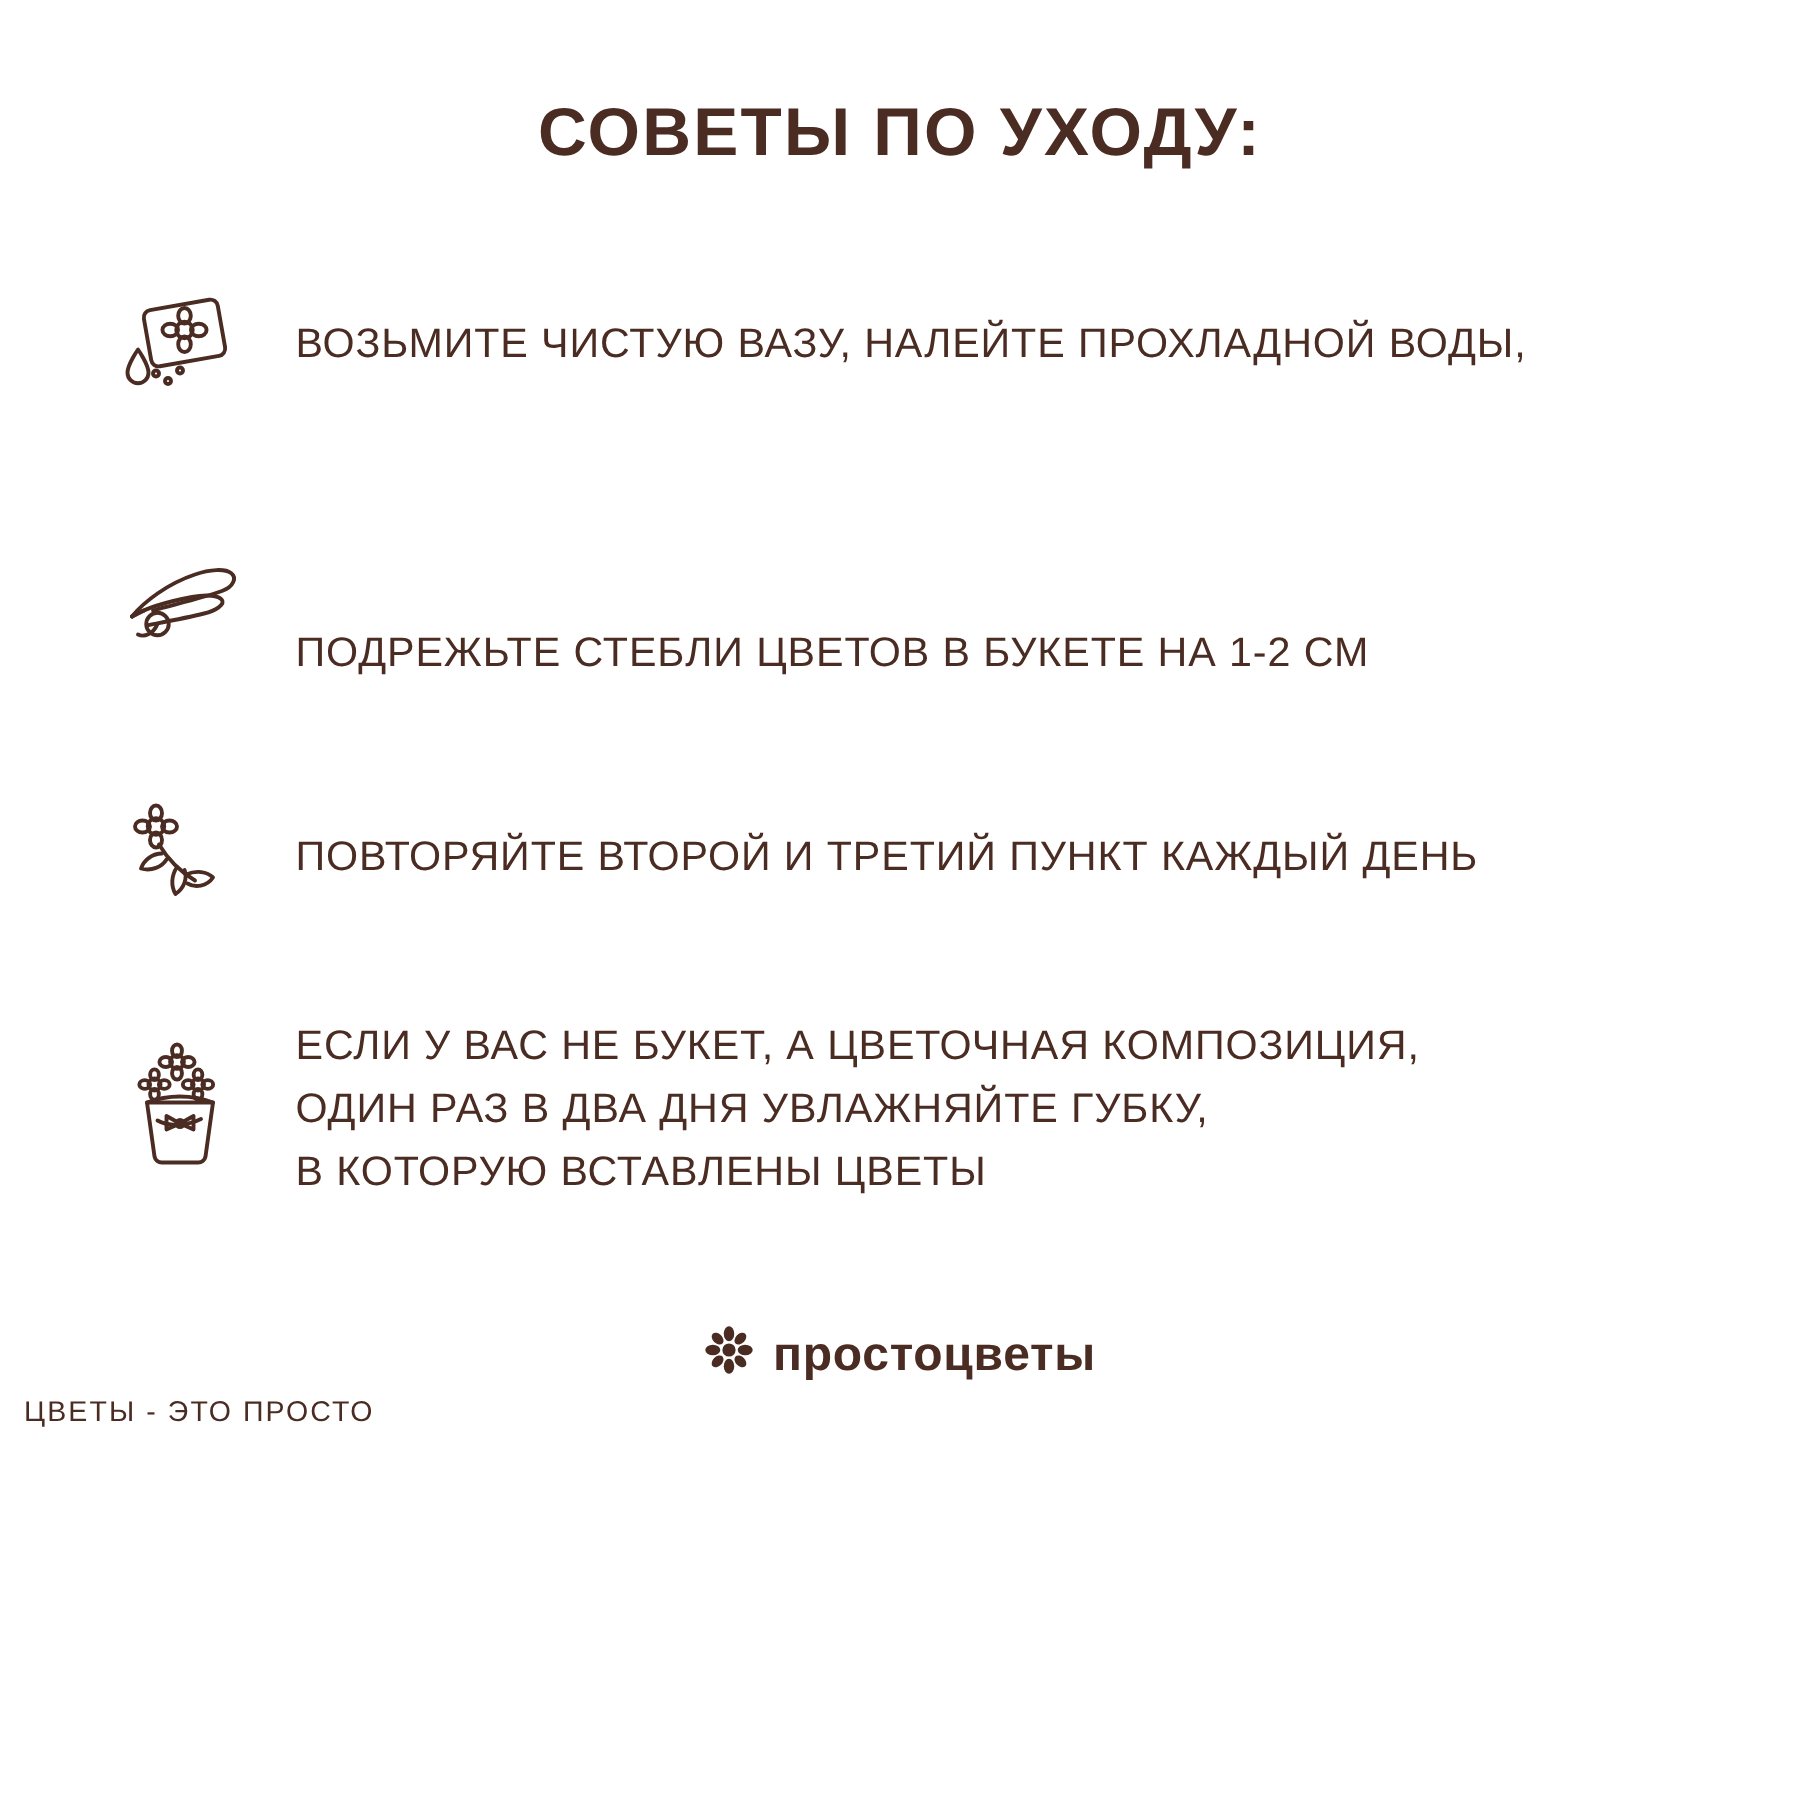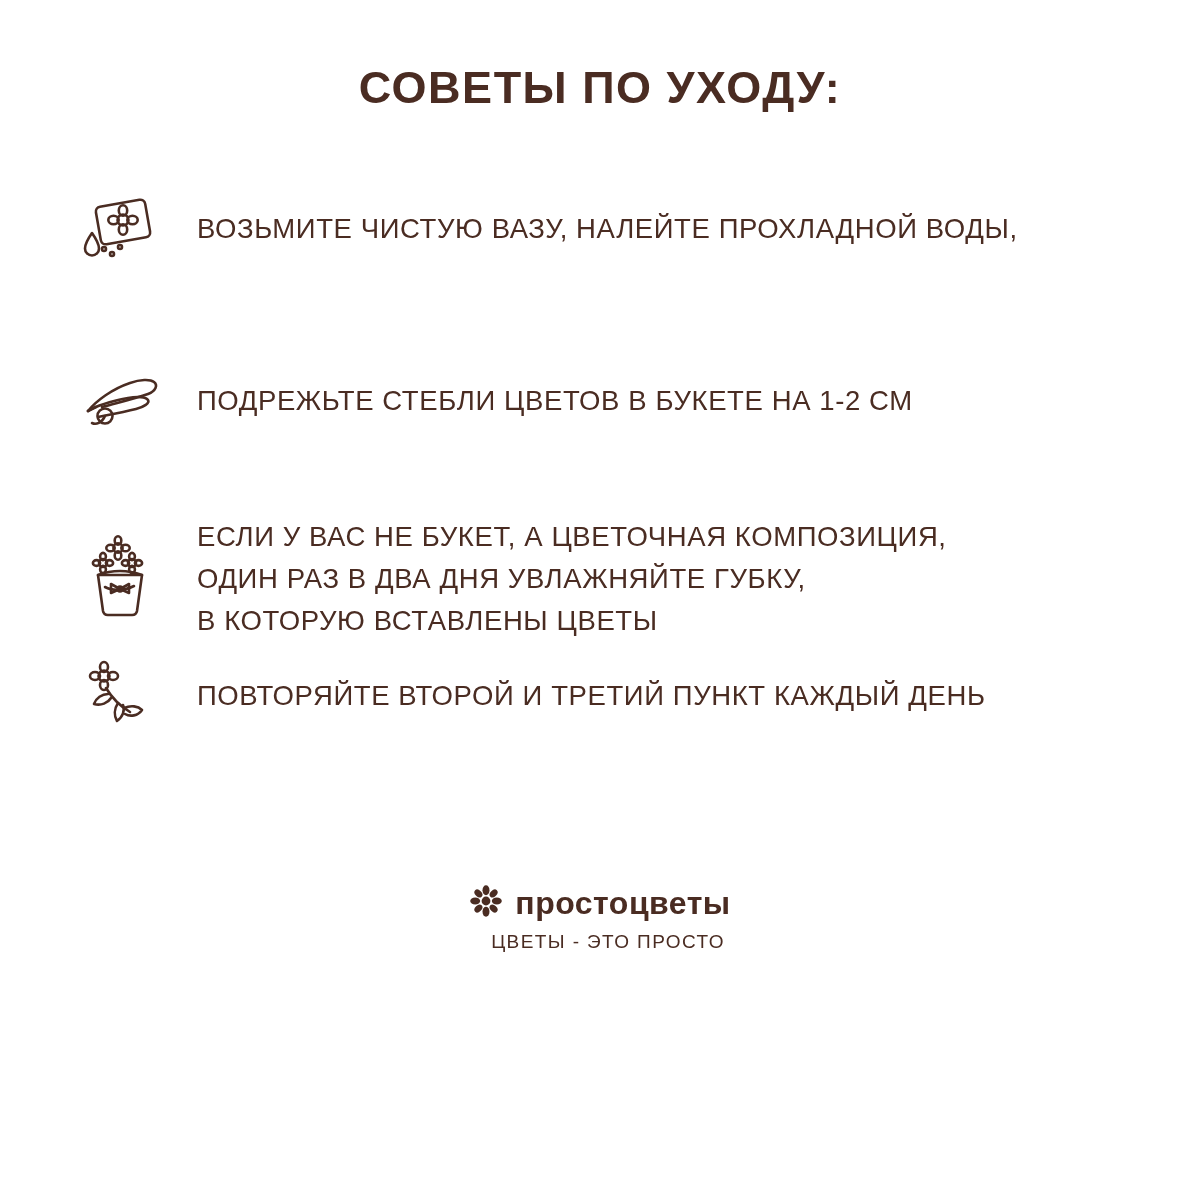--- a/index.html
+++ b/index.html
@@ -62,31 +62,31 @@
     padding-left: 22px;
     text-transform: uppercase;
     font-weight: normal;
   }
   .tip-line {
     display: block;
     white-space: nowrap;
   }
   
   .tip-1 { margin-bottom: 62px; }
-  .tip-2 { margin-bottom: 60px; }
+  .tip-2 { margin-bottom: 60px; align-items: flex-end; }
   .tip-3 { margin-bottom: 56px; }
   .tip-4 { margin-bottom: 50px; }
   .tip-5 { margin-bottom: 0; }
 
   .footer {
     position: absolute;
     left: 0;
     right: 0;
     bottom: 58px;
-    text-align: center;
+    text-align: left;
   }
   .brand-row {
     display: flex;
     align-items: center;
     justify-content: center;
     gap: 12px;
   }
   .brand-name {
     font-size: 32px;
     font-weight: bold;
@@ -140,20 +140,39 @@
           <circle cx="33" cy="63" r="7.5"></circle>
           <path d="M20 70 C24 72 30 70 33 63"></path>
           <path d="M24 54 l-8 4"></path>
         </svg>
       </div>
       <div class="tip-text">
         <span class="tip-line">Подрежьте стебли цветов в букете на 1-2 см</span>
       </div>
     </div>
 
+
+    <div class="tip tip-4">
+      <div class="tip-icon">
+        <svg width="96" height="96" viewBox="0 0 96 96" fill="none" stroke="#4a2c22" stroke-width="2.6" stroke-linecap="round" stroke-linejoin="round">
+          <circle cx="32" cy="28" r="5.5"></circle>
+          <ellipse cx="32" cy="19" rx="4" ry="5"></ellipse>
+          <ellipse cx="32" cy="37" rx="4" ry="5"></ellipse>
+          <ellipse cx="23" cy="28" rx="5" ry="4"></ellipse>
+          <ellipse cx="41" cy="28" rx="5" ry="4"></ellipse>
+          <path d="M34 40 C40 50 48 58 58 64"></path>
+          <path d="M36 46 C30 46 24 50 22 56 C29 58 36 55 39 50"></path>
+          <path d="M46 55 C42 61 42 68 45 73 C51 69 53 62 51 57"></path>
+          <path d="M52 60 C59 57 66 58 70 62 C66 68 58 69 53 66"></path>
+        </svg>
+      </div>
+      <div class="tip-text">
+        <span class="tip-line">Повторяйте второй и третий пункт каждый день</span>
+      </div>
+    </div>
 
     <div class="tip tip-5">
       <div class="tip-icon">
         <svg width="96" height="96" viewBox="0 0 96 96" fill="none" stroke="#4a2c22" stroke-width="2.6" stroke-linecap="round" stroke-linejoin="round">
           <circle cx="46" cy="17" r="4.6"></circle>
           <ellipse cx="46" cy="9.5" rx="3.3" ry="4.2"></ellipse>
           <ellipse cx="46" cy="24.5" rx="3.3" ry="4.2"></ellipse>
           <ellipse cx="38.5" cy="17" rx="4.2" ry="3.3"></ellipse>
           <ellipse cx="53.5" cy="17" rx="4.2" ry="3.3"></ellipse>
           <circle cx="31" cy="32" r="4"></circle>
@@ -174,39 +193,20 @@
           <circle cx="48" cy="58" r="2.4"></circle>
         </svg>
       </div>
       <div class="tip-text">
         <span class="tip-line">Если у вас не букет, а цветочная композиция,</span>
         <span class="tip-line">один раз в два дня увлажняйте губку,</span>
         <span class="tip-line">в которую вставлены цветы</span>
       </div>
     </div>
 
-    <div class="tip tip-4">
-      <div class="tip-icon">
-        <svg width="96" height="96" viewBox="0 0 96 96" fill="none" stroke="#4a2c22" stroke-width="2.6" stroke-linecap="round" stroke-linejoin="round">
-          <circle cx="32" cy="28" r="5.5"></circle>
-          <ellipse cx="32" cy="19" rx="4" ry="5"></ellipse>
-          <ellipse cx="32" cy="37" rx="4" ry="5"></ellipse>
-          <ellipse cx="23" cy="28" rx="5" ry="4"></ellipse>
-          <ellipse cx="41" cy="28" rx="5" ry="4"></ellipse>
-          <path d="M34 40 C40 50 48 58 58 64"></path>
-          <path d="M36 46 C30 46 24 50 22 56 C29 58 36 55 39 50"></path>
-          <path d="M46 55 C42 61 42 68 45 73 C51 69 53 62 51 57"></path>
-          <path d="M52 60 C59 57 66 58 70 62 C66 68 58 69 53 66"></path>
-        </svg>
-      </div>
-      <div class="tip-text">
-        <span class="tip-line">Повторяйте второй и третий пункт каждый день</span>
-      </div>
-    </div>
-
   </div>
 
   <div class="footer">
     <div class="brand-row">
       <span>
         <svg width="34" height="34" viewBox="0 0 34 34" fill="#4a2c22">
           <circle cx="17" cy="17" r="4.4"></circle>
           <ellipse cx="17" cy="6.2" rx="3.5" ry="5"></ellipse>
           <ellipse cx="17" cy="27.8" rx="3.5" ry="5"></ellipse>
           <ellipse cx="6.2" cy="17" rx="5" ry="3.5"></ellipse>

